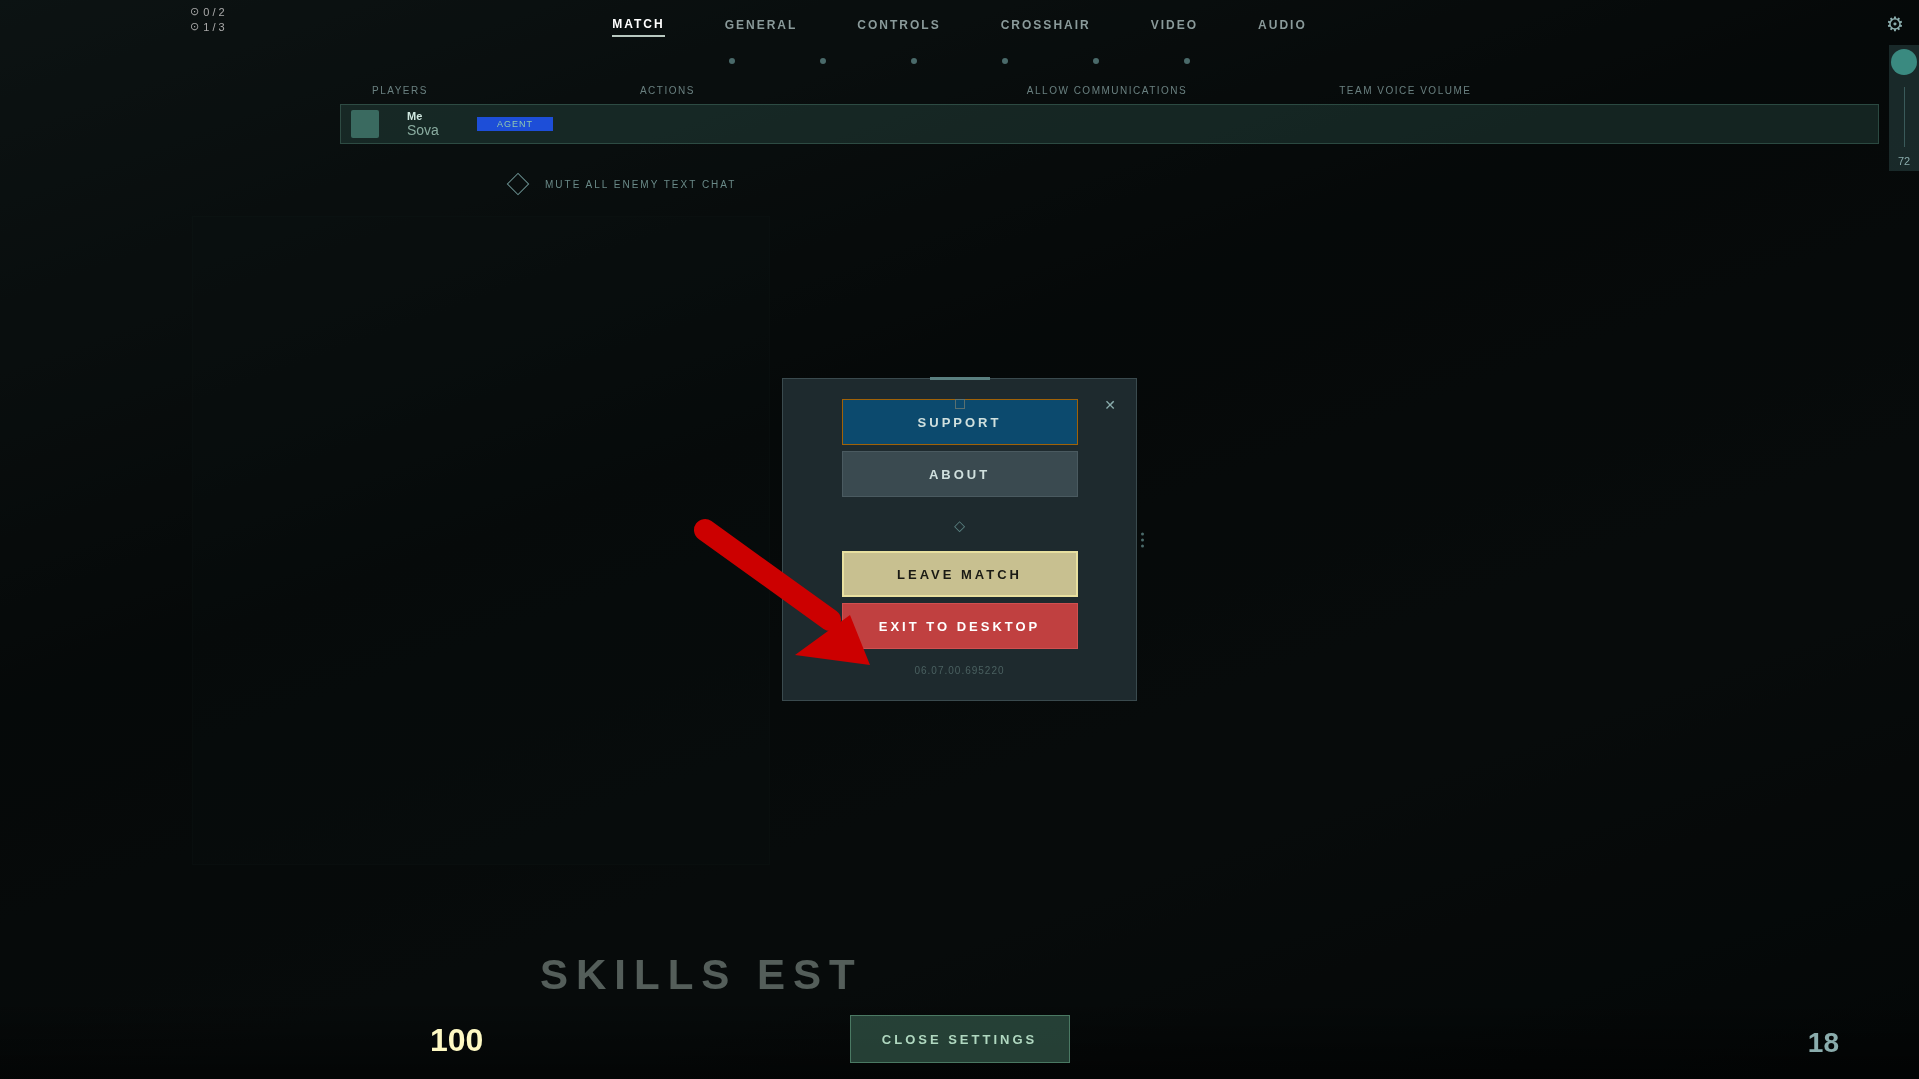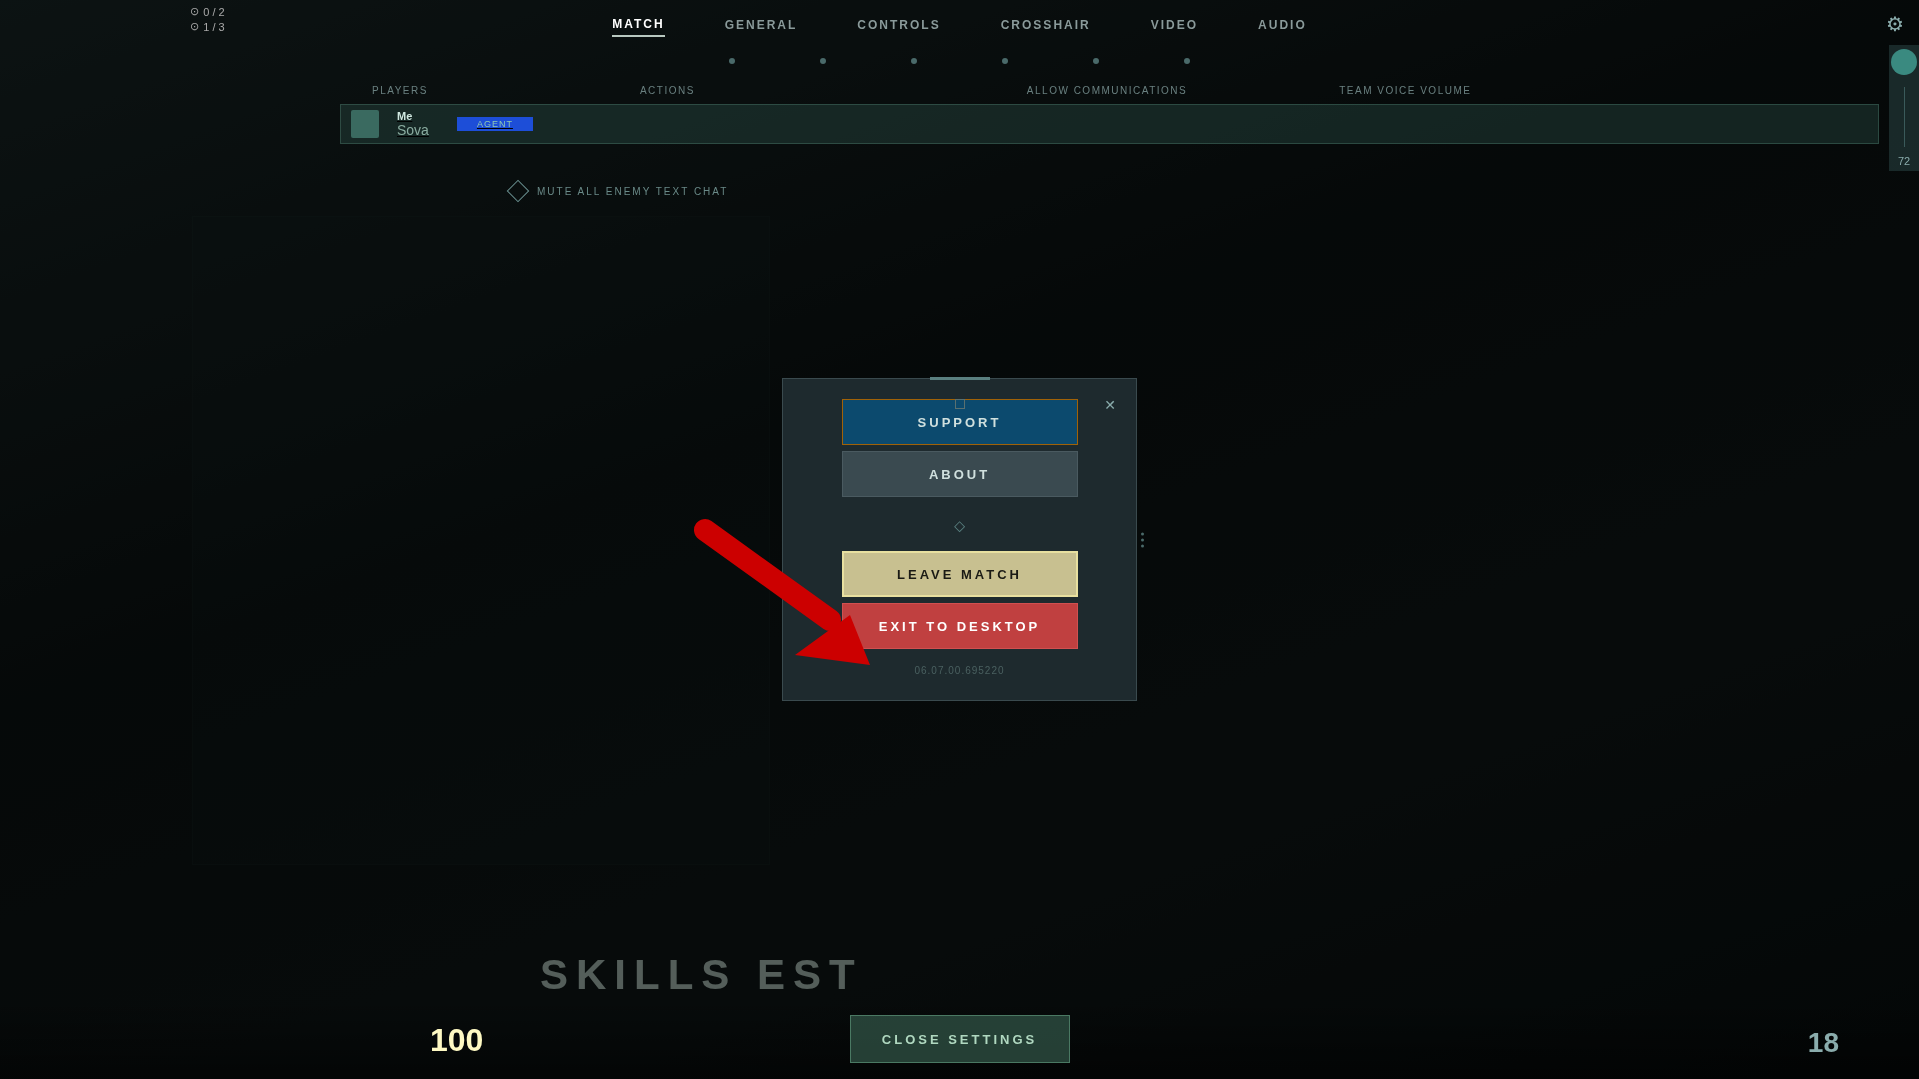--- a/index.html
+++ b/index.html
@@ -150,22 +150,21 @@
     .table-col-header:nth-child(3) { margin-left: 280px; }
     .table-col-header:nth-child(4) { margin-left: 100px; }
 
     .table-row-player {
       background: rgba(50, 90, 80, 0.35);
       border: 1px solid rgba(100, 160, 140, 0.3);
       height: 40px;
       display: flex;
       align-items: center;
       padding: 0 10px;
-      gap: 18px;
-      text-decoration: underline;
+      gap: 28px;
     }
 
     .player-avatar {
       width: 28px;
       height: 28px;
       background: #3a6a60;
       border-radius: 2px;
     }
 
     .player-name-area {
@@ -190,25 +189,25 @@
       font-size: 9px;
       padding: 2px 20px;
       letter-spacing: 1px;
       margin-left: 10px;
     }
 
     
     .mute-all-row {
       display: flex;
       align-items: center;
-      gap: 11px;
+      gap: 19px;
       padding: 12px 0 0 10px;
       z-index: 5;
       position: absolute;
-      top: 171px;
+      top: 164px;
       left: 500px;
     }
 
     .diamond-icon {
       width: 16px;
       height: 16px;
       border: 1.5px solid #6a9090;
       transform: rotate(45deg);
     }
 

